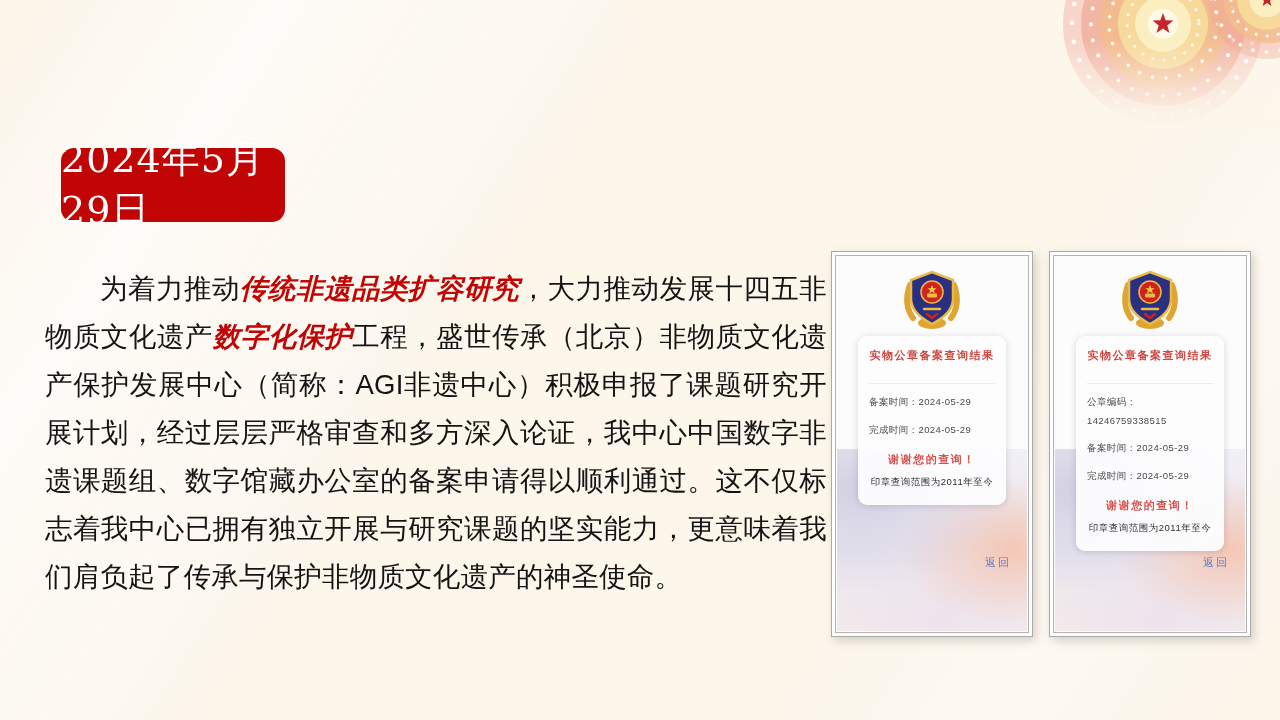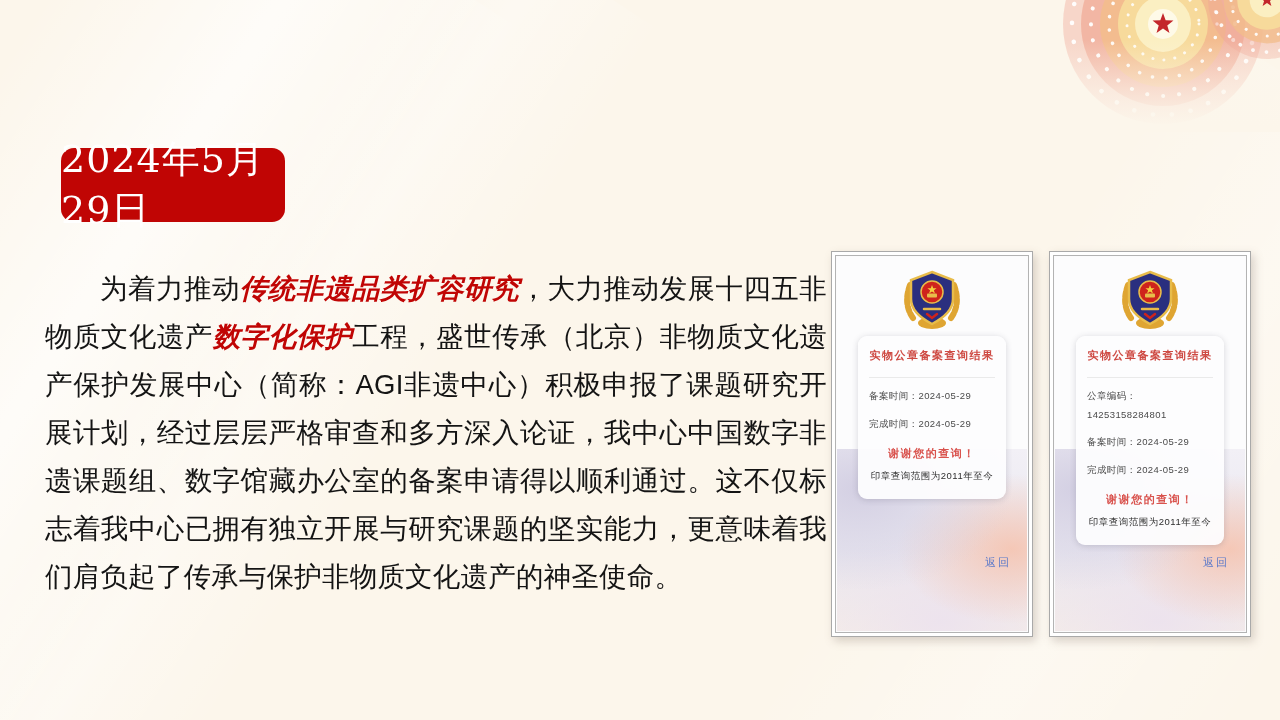--- a/index.html
+++ b/index.html
@@ -68,21 +68,21 @@
   }
   .emblem { display:block; margin:12px auto 0; width:66px; height:62px; }
   .panel {
     position:absolute; left:21px; right:21px; top:79px;
     background:rgba(253,253,254,0.94); border-radius:9px;
     box-shadow:0 1px 6px rgba(60,60,80,0.20);
     padding:12px 11px 16px;
   }
   .panel-header {
     text-align:center; color:#CE4A43; font-size:11px; font-weight:bold;
-    letter-spacing:1.5px; padding-bottom:14px; border-bottom:1px solid #EAEAEA;
+    letter-spacing:1.5px; padding-bottom:20px; border-bottom:1px solid #EAEAEA;
   }
   .panel-row { margin-top:9px; font-size:9.5px; color:#4A4A4A; line-height:1.95; letter-spacing:0.4px; }
   .panel-thanks { margin-top:13px; text-align:center; color:#D9534E; font-size:11px; font-weight:bold; letter-spacing:1.5px; }
   .panel-note { margin-top:9px; text-align:center; color:#2E2E2E; font-size:9.5px; font-weight:normal; letter-spacing:0.5px; }
   .back-link { position:absolute; right:16px; top:298px; font-size:11px; color:#5B79C9; letter-spacing:2px; cursor:pointer; }
 </style>
 </head>
 <body>
 
 <div class="sweep sweep-a"></div>
@@ -158,21 +158,21 @@
       <ellipse cx="32" cy="54" rx="14" ry="6" fill="#DFA532"></ellipse>
       <path d="M32 3 L53 11 L53 30 Q53 44 32 55 Q11 44 11 30 L11 11 Z" fill="#2A2F7F" stroke="#E8BC4A" stroke-width="2.5"></path>
       <circle cx="32" cy="23" r="11" fill="#CF231C" stroke="#E8BC4A" stroke-width="1.5"></circle>
       <polygon fill="#F4D03F" points="32,16 33.2,19.2 36.6,19.3 33.9,21.3 34.9,24.6 32,22.6 29.1,24.6 30.1,21.3 27.4,19.3 30.8,19.2"></polygon>
       <rect x="27" y="24.5" width="10" height="4" rx="1" fill="#E8BC4A"></rect>
       <path d="M24 40 H40" stroke="#E8BC4A" stroke-width="2.5" stroke-linecap="round"></path>
       <path d="M27 45 L32 49 L37 45" fill="none" stroke="#CF231C" stroke-width="2.5" stroke-linecap="round"></path>
     </svg>
     <div class="panel">
       <div class="panel-header">实物公章备案查询结果</div>
-      <div class="panel-row"><span>公章编码：</span><span>14253158284801</span></div>
+      <div class="panel-row"><span>公章编码：</span><span>14246759338515</span></div>
       <div class="panel-row"><span>备案时间：</span><span>2024-05-29</span></div>
       <div class="panel-row"><span>完成时间：</span><span>2024-05-29</span></div>
       <div class="panel-thanks">谢谢您的查询！</div>
       <div class="panel-note">印章查询范围为2011年至今</div>
     </div>
     <div class="back-link">返回</div>
   </div>
 </div>
 
 </body></html>

